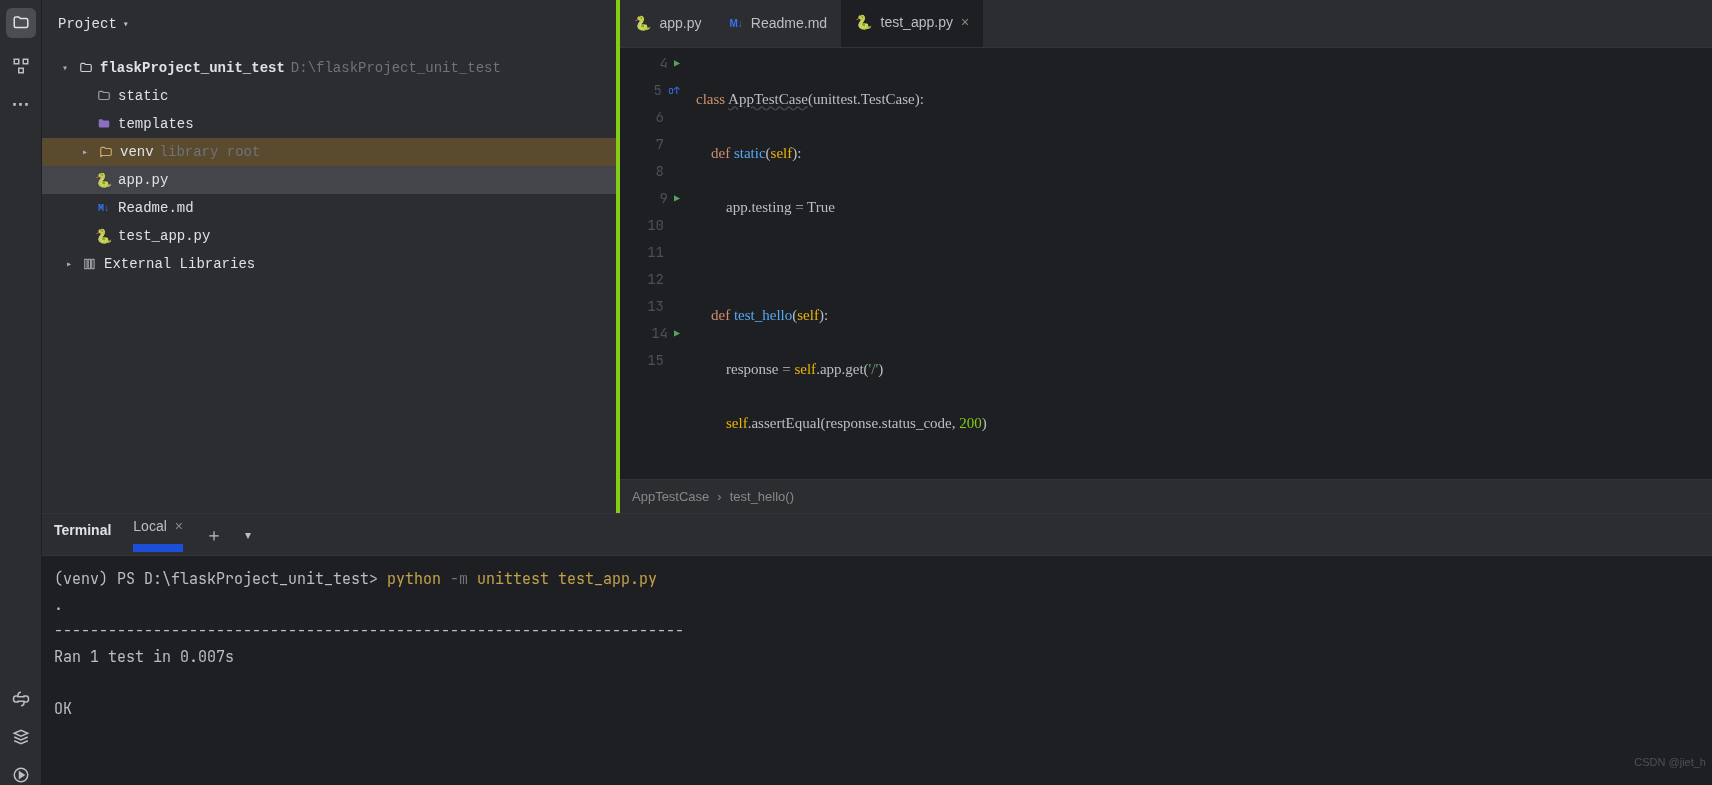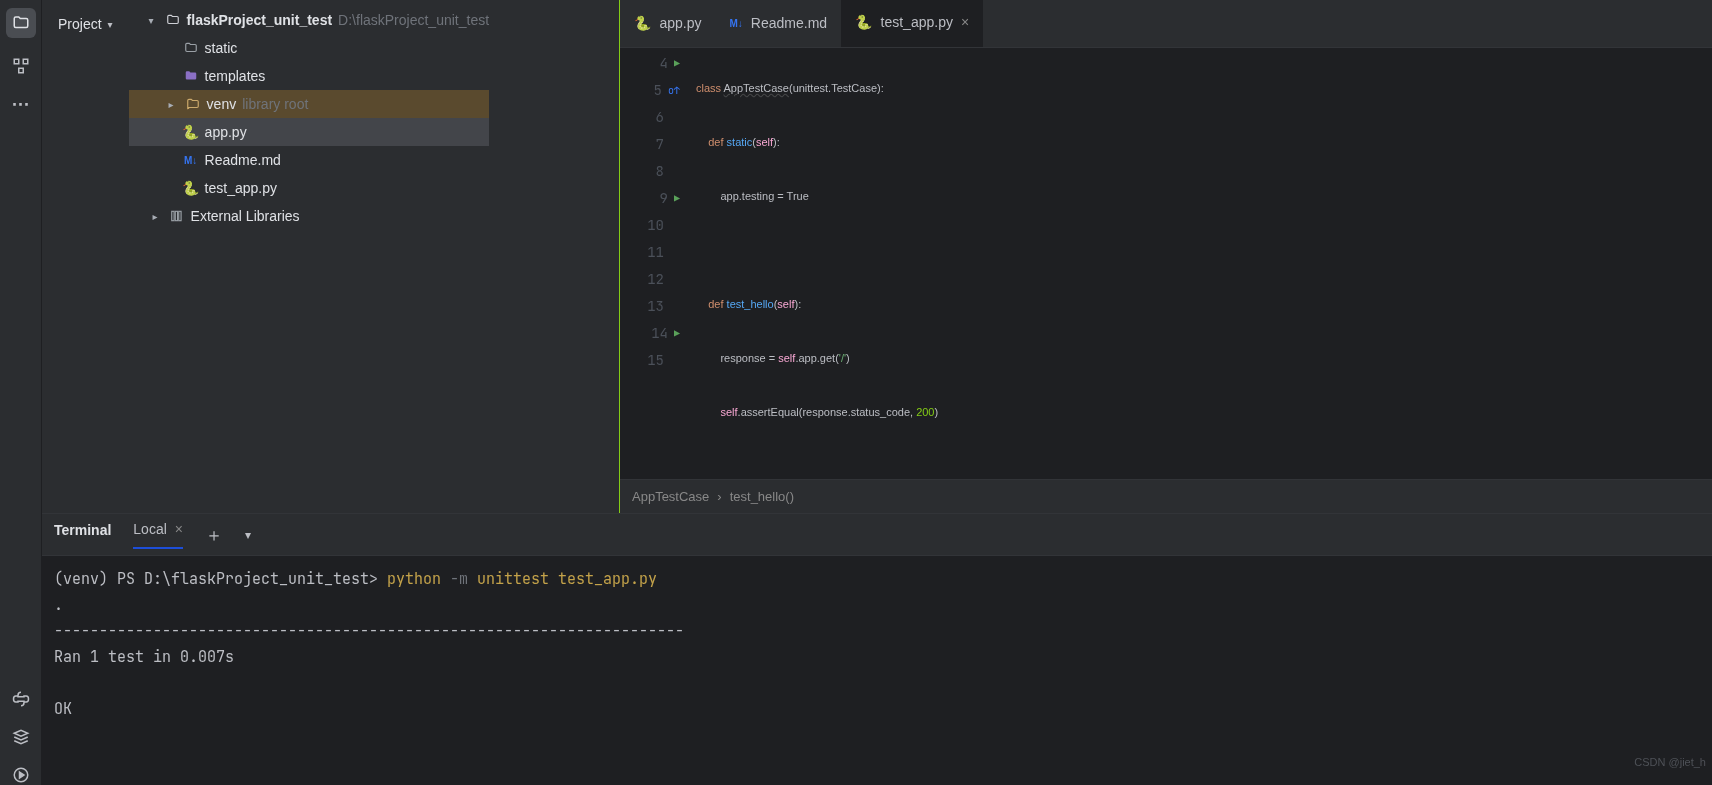--- a/index.html
+++ b/index.html
@@ -21,55 +21,55 @@
   flex-direction: column;
   align-items: center;
   padding-top: 8px;
   gap: 18px;
 }
 .leftrail .ico { width: 20px; height: 20px; display:flex;align-items:center;justify-content:center;color:#ced0d6;cursor:pointer;}
 .leftrail .ico.active{background:#4a4d52;border-radius:6px;padding:6px;width:30px;height:30px;}
 .leftrail .spacer{flex:1}
 .main { flex:1; display:flex; flex-direction:column; }
 .upper { flex:1; display:flex; min-height:0;}
-.project-panel { width: 578px; background:#2b2d30; border-right:1px solid #84cc16; display:flex;flex-direction:row;}
+.project-panel { width: 578px; background:#2b2d30; border-right:4px solid #84cc16; display:flex;flex-direction:column;font-family:Liberation Mono, monospace;}
 .project-header{height:48px;display:flex;align-items:center;padding:0 16px;gap:6px;color:#dfe1e5;font-size:14px;}
 .project-header .chev{font-size:10px;color:#bcbec4}
 .tree{padding:6px 0;font-size:14px;color:#dfe1e5;}
 .tree-row{display:flex;align-items:center;height:28px;padding-left:14px;gap:6px;cursor:pointer}
 .tree-row.sel{background:#43454a}
 .tree-row.hl{background:#5a4a2e}
 .tree-row .ind{display:inline-block}
 .tree-row .arrow{width:10px;color:#a8adb5;font-size:10px}
 .tree-row .ic{width:16px;height:16px;display:inline-flex;align-items:center;justify-content:center}
 .tree-row .muted{color:#6f737a}
 .editor-panel{flex:1;display:flex;flex-direction:column;background:#1e1f22;min-width:0}
 .tabs{height:48px;display:flex;align-items:flex-end;border-bottom:1px solid #323438;background:#2b2d30}
 .tab{display:flex;align-items:center;gap:8px;padding:0 14px;height:48px;color:#bcbec4;font-size:14px;cursor:pointer}
 .tab.active{background:#1e1f22;border-bottom:2px solid transparent}
 .tab .close{color:#888;font-size:14px}
 .code-area{flex:1;display:flex;overflow:hidden}
 .gutter{width:68px;background:#1e1f22;border-right:none;text-align:right;padding-top:2px;color:#4b5059;font-family:"JetBrains Mono","Consolas",monospace;font-size:14px;line-height:27px}
 .gutter .ln{display:flex;justify-content:flex-end;align-items:center;gap:6px;padding-right:8px;height:27px}
 .gutter .run{color:#5aa15a;font-size:10px}
 .gutter .ov{color:#c75450;font-size:10px}
-.code{flex:1;font-family:Liberation Sans, sans-serif;font-size:11px;line-height:27px;padding-top:0;white-space:pre;color:#bcbec4;padding-left:8px}
+.code{flex:1;font-family:Liberation Serif, serif;font-size:15px;line-height:27px;padding-top:11px;white-space:pre;color:#bcbec4;padding-left:8px}
 .code .row{height:27px}
 .kw{color:#cf8e6d}
 .fn{color:#56a8f5}
-.slf{color:#f9a8d4}
+.slf{color:#eab308}
 .str{color:#6aab73}
 .num{color:#84cc16}
 .cls{color:#bcbec4;text-decoration:underline wavy rgba(128,128,128,.4)}
 .breadcrumbs{height:34px;border-top:1px solid #323438;display:flex;align-items:center;padding:0 12px;gap:8px;color:#888;font-size:13px;background:#2b2d30}
 .terminal-wrap{height:272px;border-top:1px solid #323438;display:flex;flex-direction:column;background:#1e1f22}
 .term-tabs{height:42px;display:flex;align-items:center;padding:0 12px;gap:22px;color:#bcbec4;font-size:14px;border-bottom:1px solid #323438;background:#2b2d30}
 .term-tabs .ttab{display:flex;align-items:center;gap:8px;cursor:pointer;padding-bottom:10px}
 .term-tabs .ttab.active{color:#dfe1e5;font-weight:700}
-.term-tabs .ttab.under{border-bottom:2px solid #1d4ed8}
+.term-tabs .ttab.under{border-bottom:8px solid #1d4ed8}
 .term-body{flex:1;padding:10px 12px;font-family:"JetBrains Mono","Consolas",monospace;font-size:15px;line-height:26px;color:#bcbec4;white-space:pre}
 .term-body .prompt{color:#bcbec4}
 .term-body .cmd{color:#c3a24a}
 .term-body .mflag{color:#6f737a}
 .watermark{position:fixed;right:6px;bottom:17px;color:#4e5157;font-size:11px}
 svg{display:block}
 </style>
 </head>
 <body>
 

